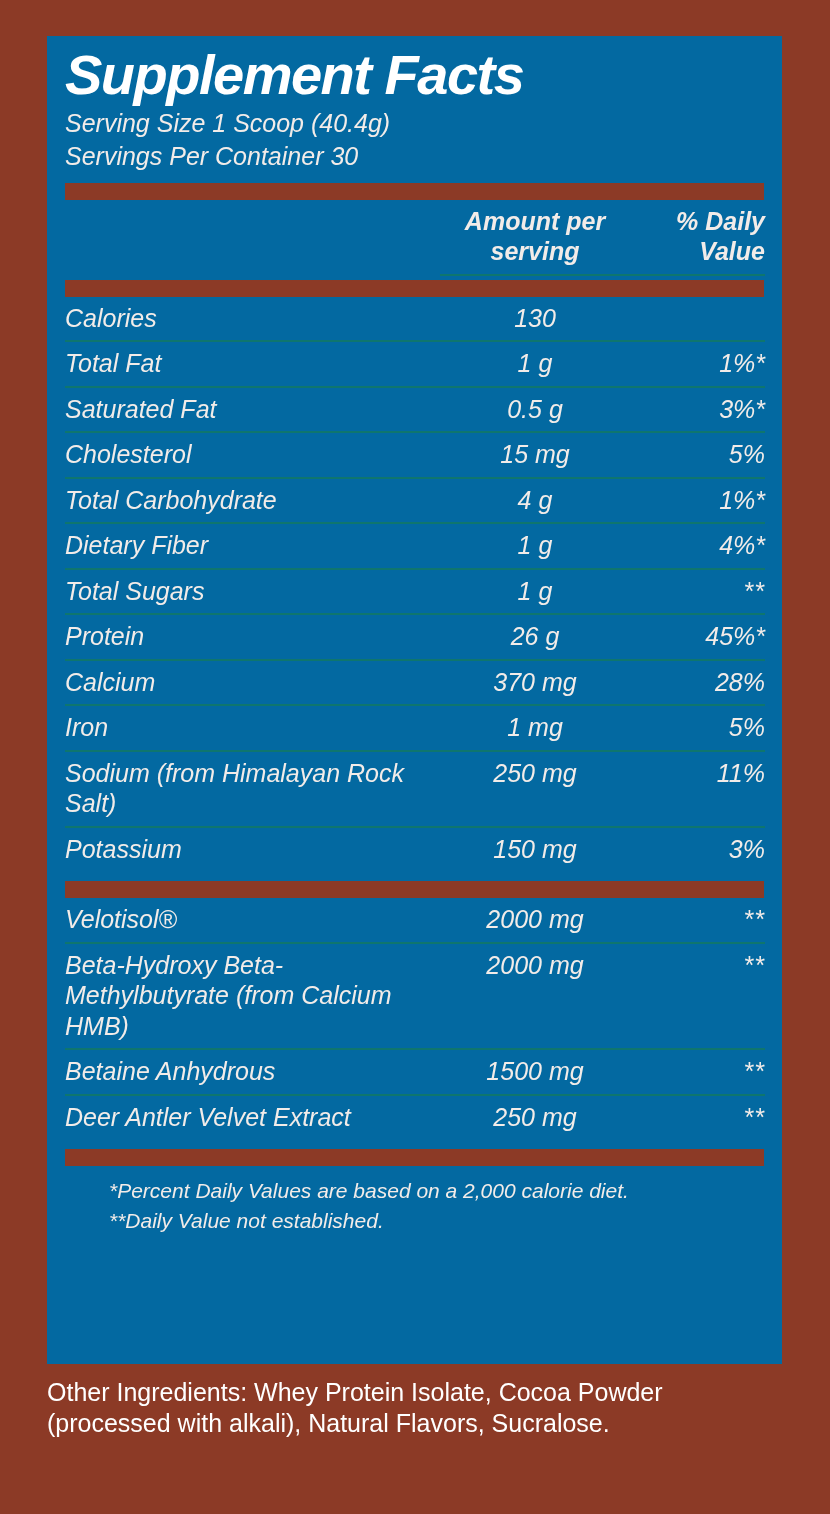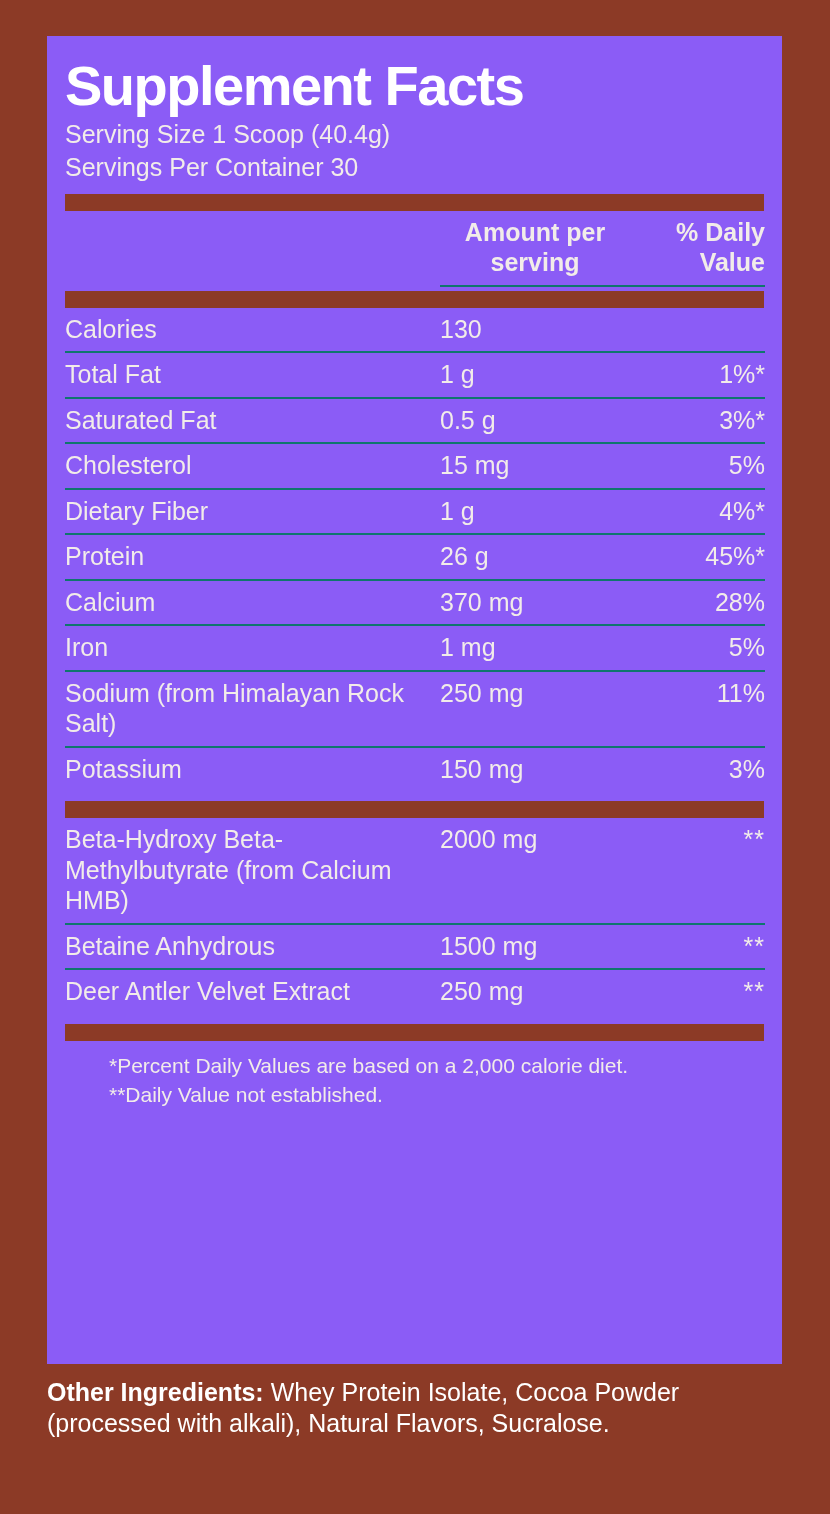--- a/index.html
+++ b/index.html
@@ -19,22 +19,23 @@
     background: #8c3a26;
   }
 
   
   .panel {
     position: absolute;
     left: 47px;
     top: 36px;
     width: 735px;
     height: 1328px;
-    background: #8b5cf6;
-    padding: 17px 18px 0 18px;
+    background: #0369a1;
+    padding: 6px 18px 0 18px;
+    font-style: italic;
   }
 
   .title {
     color: #ffffff;
     font-size: 56px;
     font-weight: bold;
     letter-spacing: -1.5px;
     line-height: 1.05;
     margin: 4px 0 2px 0;
     white-space: nowrap;
@@ -65,21 +66,21 @@
     font-size: 25px;
     vertical-align: top;
     padding: 6px 0 7px 0;
     border-bottom: 2px solid #0f766e;
     line-height: 1.22;
   }
 
   table.facts tr.no-rule td { border-bottom: none; }
 
   .col-name { width: 375px; padding-right: 6px; }
-  .col-amount { width: 190px; }
+  .col-amount { width: 190px; text-align: center; }
   .col-dv { width: 135px; text-align: right; }
 
   .hdr td {
     font-weight: bold;
     font-size: 21px;
     text-align: center;
     border-bottom: none;
     padding-top: 8px;
     padding-bottom: 4px;
     line-height: 1.2;
@@ -99,21 +100,21 @@
 
   .other {
     position: absolute;
     left: 47px;
     top: 1377px;
     width: 740px;
     color: #ffffff;
     font-size: 25px;
     line-height: 1.24;
   }
-  .other b { font-weight: bold; }
+  .other b { font-weight: normal; }
   .contains {
     color: #ffffff;
     font-size: 25px;
     font-weight: bold;
     margin-top: 4px;
   }
 
   .star { letter-spacing: 1px; }
 </style>
 </head>
@@ -164,23 +165,33 @@
         <td class="col-name indent">Saturated Fat</td>
         <td class="col-amount">0.5 g</td>
         <td class="col-dv">3%*</td>
       </tr>
       <tr>
         <td class="col-name">Cholesterol</td>
         <td class="col-amount">15 mg</td>
         <td class="col-dv">5%</td>
       </tr>
       <tr>
+        <td class="col-name">Total Carbohydrate</td>
+        <td class="col-amount">4 g</td>
+        <td class="col-dv">1%*</td>
+      </tr>
+      <tr>
         <td class="col-name indent">Dietary Fiber</td>
         <td class="col-amount">1 g</td>
         <td class="col-dv">4%*</td>
+      </tr>
+      <tr>
+        <td class="col-name indent">Total Sugars</td>
+        <td class="col-amount">1 g</td>
+        <td class="col-dv star">**</td>
       </tr>
       <tr>
         <td class="col-name">Protein</td>
         <td class="col-amount">26 g</td>
         <td class="col-dv">45%*</td>
       </tr>
       <tr>
         <td class="col-name">Calcium</td>
         <td class="col-amount">370  mg</td>
         <td class="col-dv">28%</td>
@@ -200,20 +211,25 @@
         <td class="col-amount">150 mg</td>
         <td class="col-dv">3%</td>
       </tr>
     </tbody>
       </table>
 
     <div class="bar-thick"></div>
 
     <table class="facts">
       <tbody>
+          <tr>
+        <td class="col-name">Velotisol®</td>
+        <td class="col-amount">2000 mg</td>
+        <td class="col-dv star">**</td>
+      </tr>
       <tr>
         <td class="col-name">Beta-Hydroxy Beta-Methylbutyrate (from Calcium HMB)</td>
         <td class="col-amount">2000 mg</td>
         <td class="col-dv star">**</td>
       </tr>
       <tr>
         <td class="col-name">Betaine Anhydrous</td>
         <td class="col-amount">1500 mg</td>
         <td class="col-dv star">**</td>
       </tr>

